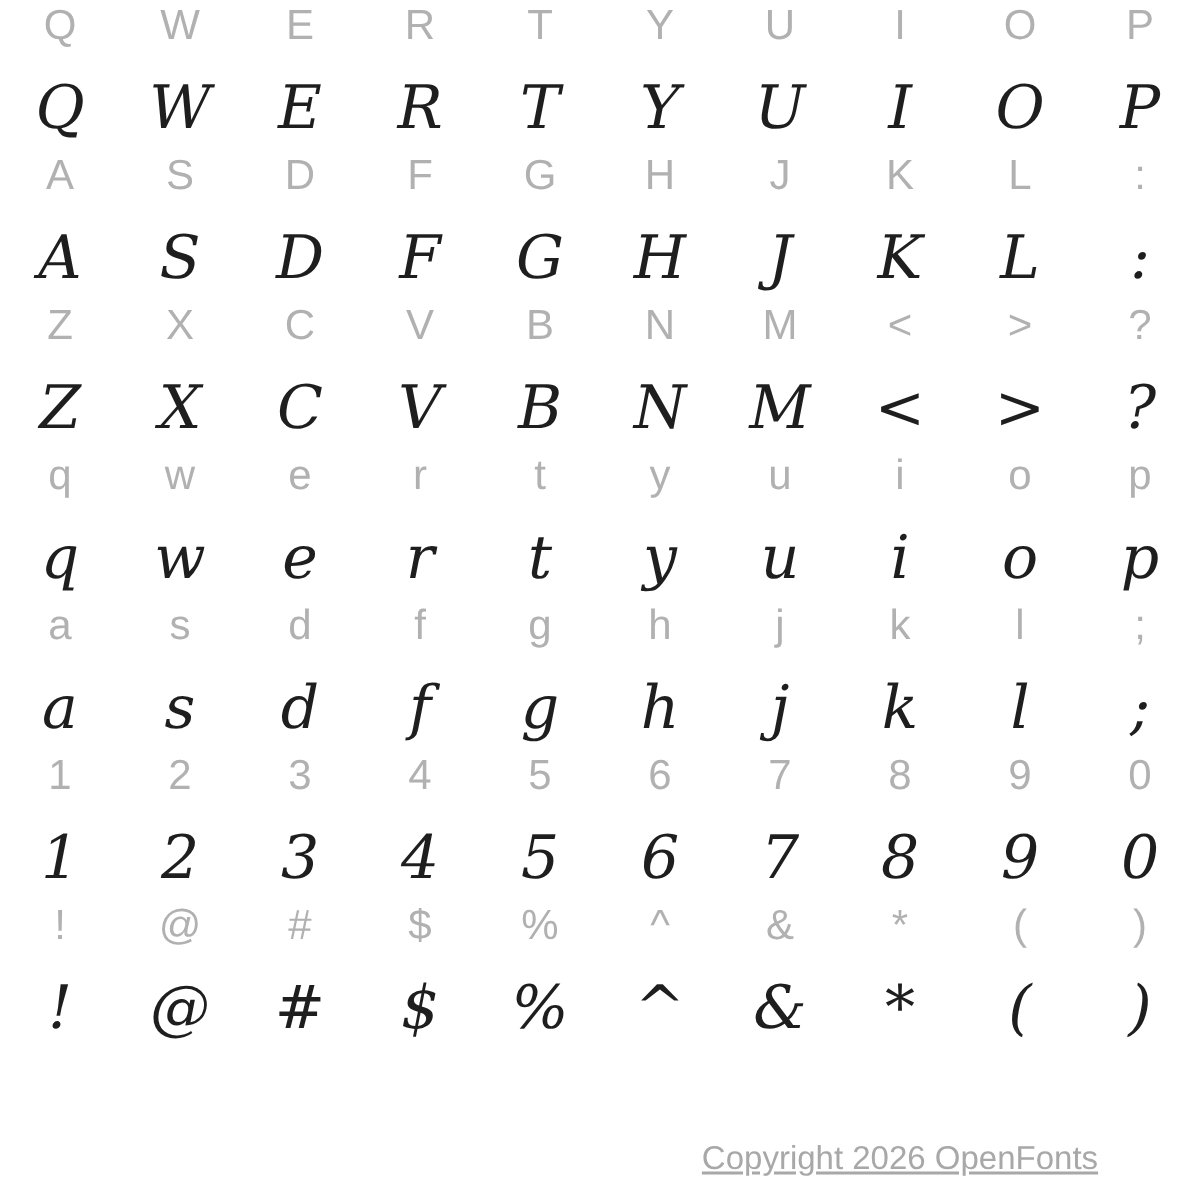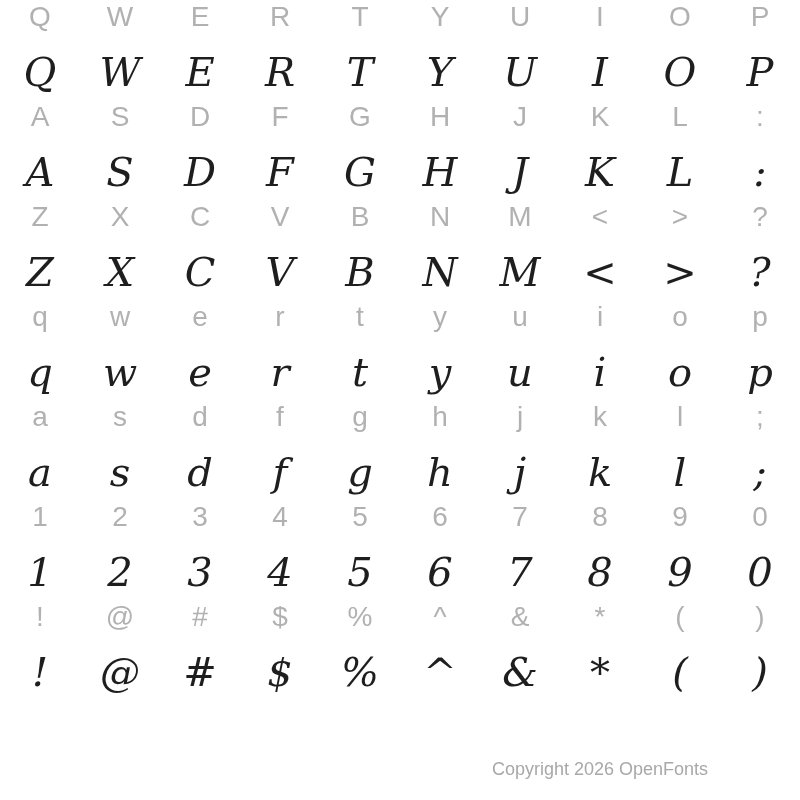--- a/index.html
+++ b/index.html
@@ -37,22 +37,23 @@
     font-size: 40px;
     color: var(--spec-color, #1e1e1e);
   }
   .copyright {
     position: absolute;
     top: 759px;
     left: 400px;
     width: 400px;
     text-align: center;
     font-family: "Liberation Sans", sans-serif;
-    font-size: 18px;
+    font-size: 22px;
     color: var(--copy-color, #a8a8a8);
+    text-decoration: underline;
   }
 </style>
 </head>
 <body style="--bg: #ffffff; --ref-color: #b1b1b1; --spec-color: #1e1e1e; --copy-color: #a8a8a8;">
 
 <div class="grid" id="grid">
     <div class="band">
       <div class="row ref">
         <span class="cell">Q</span>
         <span class="cell">W</span>

